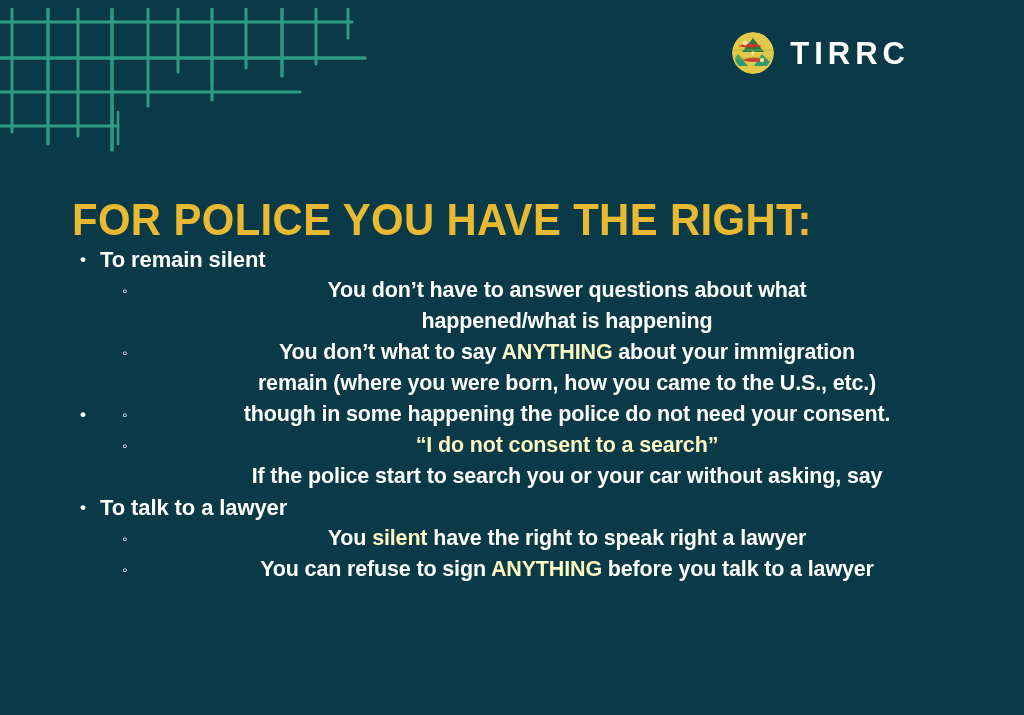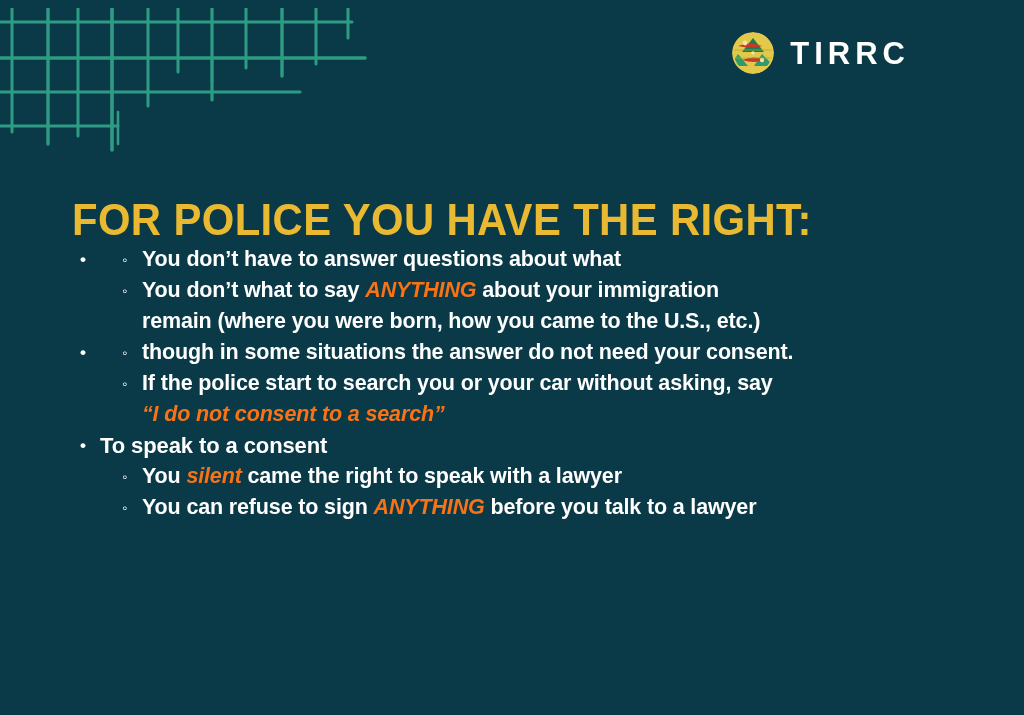--- a/index.html
+++ b/index.html
@@ -114,23 +114,23 @@
     letter-spacing: -0.15px;
   }
   .l2-item .bullet {
     position: absolute;
     left: 50px;
     top: 0;
     line-height: 31px;
     font-size: 15px;
     color: #FFFFFF;
   }
-  .l2-text { display: block; }
-
-  .hl { color: #f97316; font-style: italic; }
+  .l2-text { display: block; text-align: center; }
+
+  .hl { color: #fef9c3; }
 </style>
 </head>
 <body>
 
 <div id="slide">
 
   <svg id="grid-decoration" viewBox="0 0 400 150" width="400" height="150" aria-hidden="true">
     <g stroke="#2E9B85" fill="none" stroke-linecap="round">
 
       <line x1="-5" y1="14" x2="352" y2="14" stroke-width="3"></line>
@@ -177,48 +177,49 @@
       </g>
       <circle cx="21" cy="21" r="20" fill="none" stroke="#E3C84A" stroke-width="2"></circle>
     </svg>
     <span id="logo-wordmark">TIRRC</span>
   </div>
 
   <h1 id="slide-title">FOR POLICE YOU HAVE THE RIGHT:</h1>
 
   <div id="content-list">
       <div class="l1-item">
-        <div class="l1-line"><span class="bullet">•</span></div>
+        <div class="l1-line"><span class="bullet">•</span><span>To remain silent</span></div>
         <div class="l2-item">
           <span class="bullet">◦</span>
           <span class="l2-text"><span>You don’t have to answer questions about what</span></span>
+          <span class="l2-text"><span>happened/what is happening</span></span>
         </div>
         <div class="l2-item">
           <span class="bullet">◦</span>
           <span class="l2-text"><span>You don’t what to say </span><span class="hl">ANYTHING</span><span> about your immigration</span></span>
           <span class="l2-text"><span>remain (where you were born, how you came to the U.S., etc.)</span></span>
         </div>
       </div>
       <div class="l1-item">
         <div class="l1-line"><span class="bullet">•</span></div>
         <div class="l2-item">
           <span class="bullet">◦</span>
-          <span class="l2-text"><span>though in some situations the answer do not need your consent.</span></span>
-        </div>
-        <div class="l2-item">
-          <span class="bullet">◦</span>
+          <span class="l2-text"><span>though in some happening the police do not need your consent.</span></span>
+        </div>
+        <div class="l2-item">
+          <span class="bullet">◦</span>
+          <span class="l2-text"><span class="hl">“I do not consent to a search”</span></span>
           <span class="l2-text"><span>If the police start to search you or your car without asking, say</span></span>
-          <span class="l2-text"><span class="hl">“I do not consent to a search”</span></span>
         </div>
       </div>
       <div class="l1-item">
-        <div class="l1-line"><span class="bullet">•</span><span>To speak to a consent</span></div>
-        <div class="l2-item">
-          <span class="bullet">◦</span>
-          <span class="l2-text"><span>You </span><span class="hl">silent</span><span> came the right to speak with a lawyer</span></span>
+        <div class="l1-line"><span class="bullet">•</span><span>To talk to a lawyer</span></div>
+        <div class="l2-item">
+          <span class="bullet">◦</span>
+          <span class="l2-text"><span>You </span><span class="hl">silent</span><span> have the right to speak right a lawyer</span></span>
         </div>
         <div class="l2-item">
           <span class="bullet">◦</span>
           <span class="l2-text"><span>You can refuse to sign </span><span class="hl">ANYTHING</span><span> before you talk to a lawyer</span></span>
         </div>
       </div>
     </div>
 
 </div>
 

